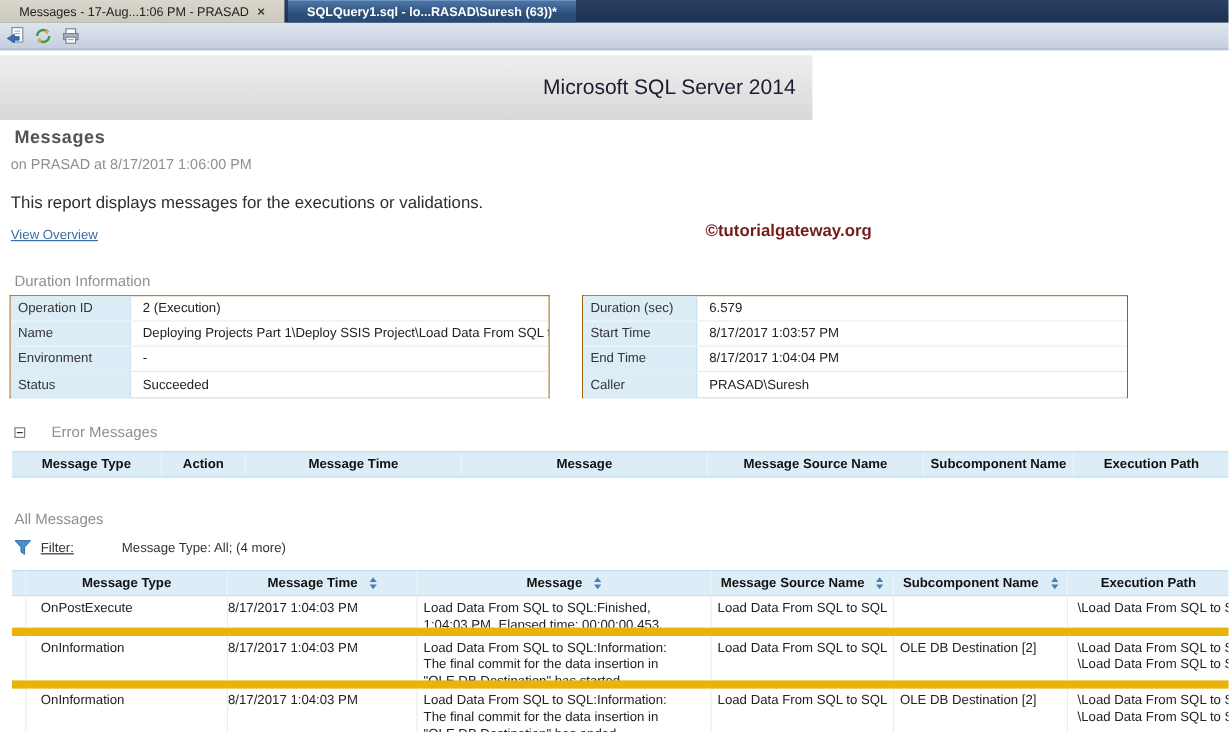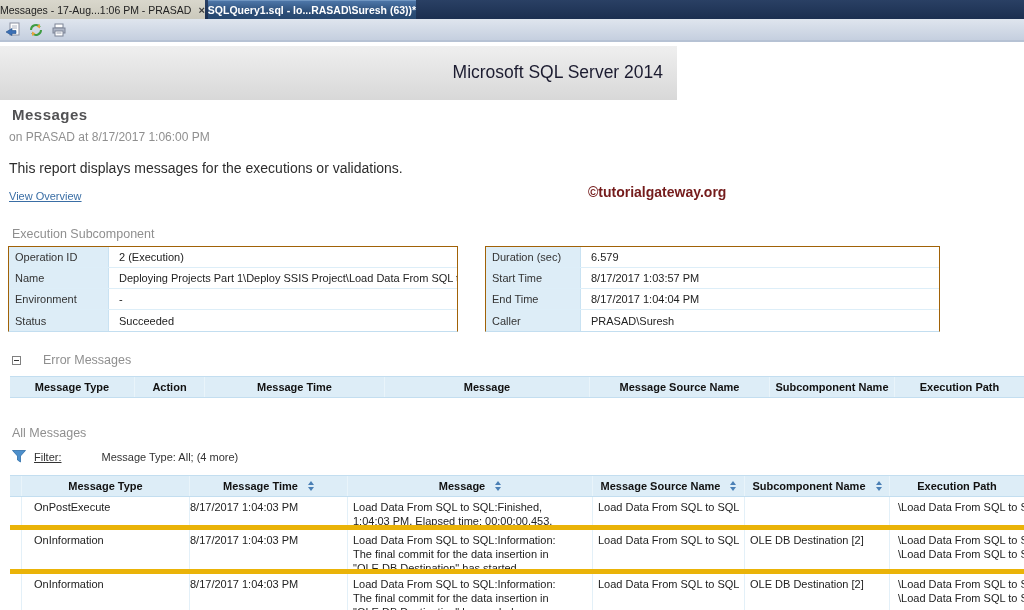--- a/index.html
+++ b/index.html
@@ -3,21 +3,21 @@
 <meta charset="utf-8">
 <style>
   * { margin:0; padding:0; box-sizing:border-box; }
   html,body { background:#fff; }
   body { font-family:"Liberation Sans", sans-serif; }
   #screen { position:relative; width:1024px; height:610px; background:#fff; overflow:hidden; }
 
   
   .tabstrip { position:absolute; top:0; left:0; width:1024px; height:19px;
               background:linear-gradient(#2a4064,#1b2f50); display:flex; align-items:stretch; }
-  .tab { display:flex; align-items:center; padding:0 0; font-size:10.5px; white-space:nowrap;
+  .tab { display:flex; align-items:center; padding:0 16px; font-size:10.5px; white-space:nowrap;
          overflow:hidden; cursor:default; }
   .tab.active { background:linear-gradient(#d9d7cc,#cbc9bc); color:#222; }
   .tab.active .close { margin-left:7px; color:#3c3c3c; font-size:11px; font-weight:bold; }
   .tab.inactive { margin-left:3px; background:linear-gradient(#4d76a8,#2c4e78 60%,#27486f);
                   color:#fff; font-weight:bold; border-top:1px solid #6f95c0; }
 
   
   .toolbar { position:absolute; top:19px; left:0; width:1024px; height:23px;
              background:linear-gradient(#dfe5ee,#c5cfdf); border-bottom:2px solid #b6c2d4;
              display:flex; align-items:center; padding-left:4px; gap:5px; }
@@ -72,21 +72,21 @@
   
   .am-table { position:absolute; left:10px; top:475px; width:1014px; }
   .am-head { display:flex; height:22px; background:#ddedf7; border-top:1px solid #c3def0; border-bottom:1px solid #c3def0; }
   .col-sel{width:12px}.col-type{width:168px}.col-time{width:158px}.col-msg{width:245px}
   .col-src{width:152px}.col-sub{width:145px}.col-path{flex:1}
   .sort { display:inline-flex; flex-direction:column; gap:2px; margin-left:10px; }
   .sort i { width:0; height:0; border-left:3.5px solid transparent; border-right:3.5px solid transparent; }
   .sort .up   { border-bottom:4px solid #4a7fb5; }
   .sort .down { border-top:4px solid #4a7fb5; }
 
-  .am-row { display:flex; background:#fff; border-bottom:5px solid #eab308; }
+  .am-row { display:flex; background:#fff; border-bottom:7px solid #eab308; }
   .am-row.r1 { height:33px; } .am-row.r2 { height:44px; } .am-row.r3 { height:44px; }
   .cell { font-size:11px; color:#222; line-height:14px; padding-top:3px; border-right:1px solid #e3f0f8;
           overflow:hidden; }
   .cell:last-child { border-right:none; }
   .cell.c-type { padding-left:12px; }
   .cell.c-time { text-align:left; padding-right:5px; }
   .cell.c-msg  { padding-left:5px; padding-right:20px; }
   .cell.c-src  { padding-left:5px; }
   .cell.c-sub  { padding-left:5px; }
   .cell.c-path { padding-left:8px; white-space:nowrap; }
@@ -137,21 +137,21 @@
   <div class="banner">
     <span class="banner-title">Microsoft SQL Server 2014</span>
   </div>
 
   <div class="rpt-title">Messages</div>
   <div class="rpt-sub">on PRASAD at 8/17/2017 1:06:00 PM</div>
   <div class="rpt-desc">This report displays messages for the executions or validations.</div>
   <div class="rpt-link">View Overview</div>
   <div class="watermark">©tutorialgateway.org</div>
 
-  <div class="section-h exec-h">Execution Subcomponent</div>
+  <div class="section-h exec-h">Duration Information</div>
 
   <div class="exec-table exec-left">
     <div class="exec-row">
       <div class="exec-label">Operation ID</div>
       <div class="exec-value">2 (Execution)</div>
     </div>
     <div class="exec-row">
       <div class="exec-label">Name</div>
       <div class="exec-value">Deploying Projects Part 1\Deploy SSIS Project\Load Data From SQL to SQL.dtsx</div>
     </div>

